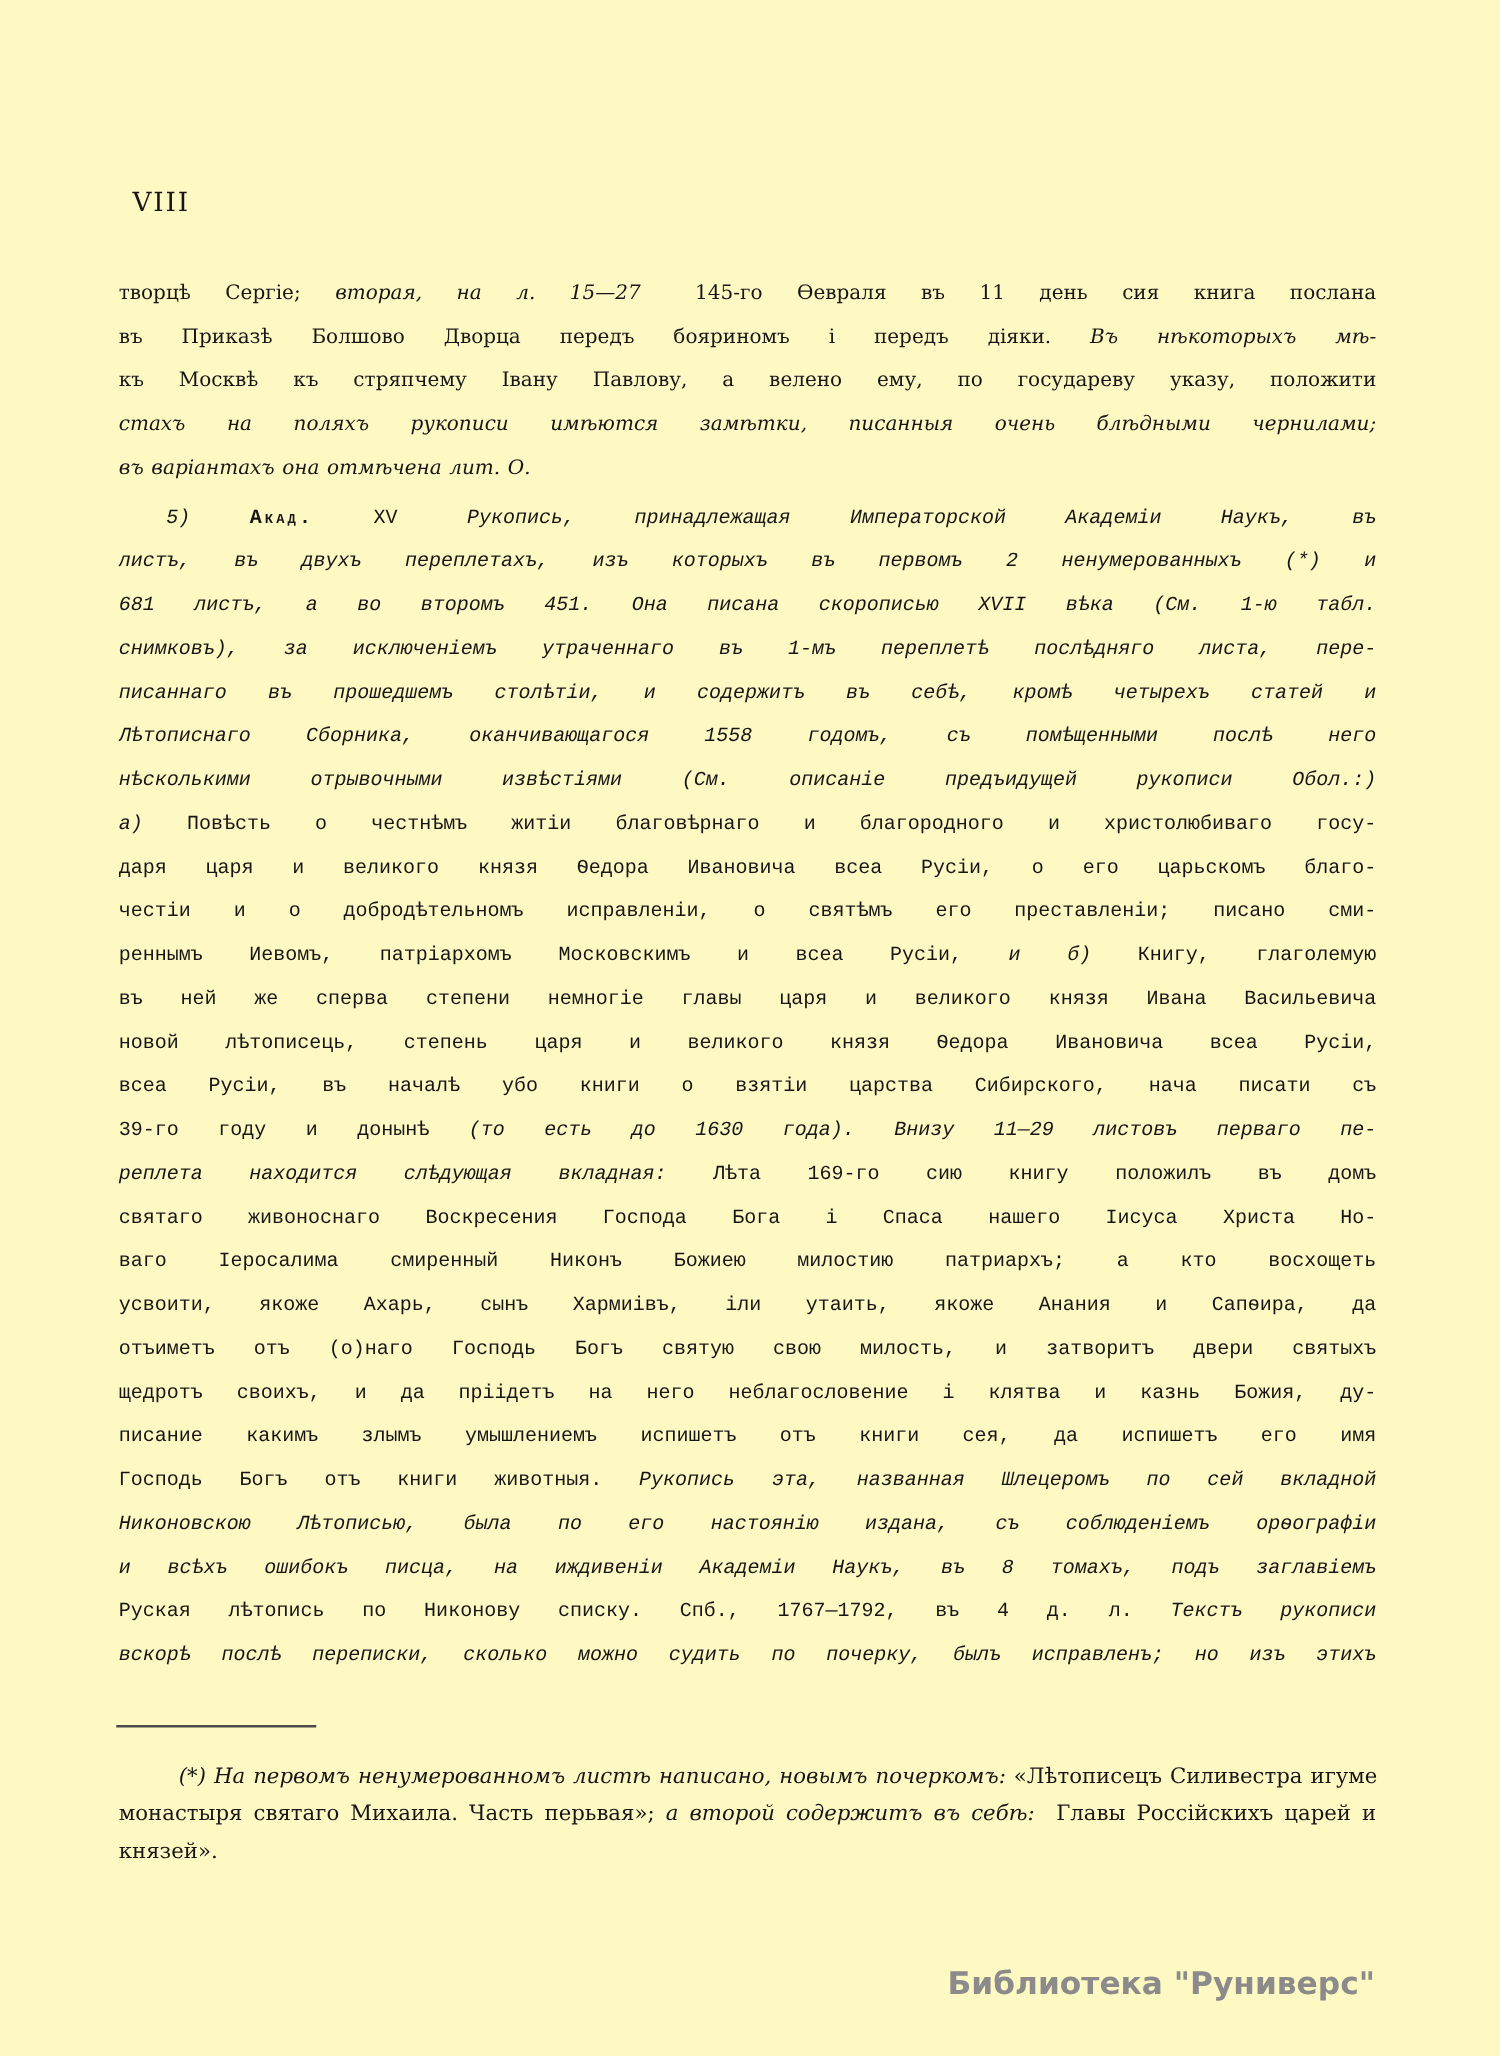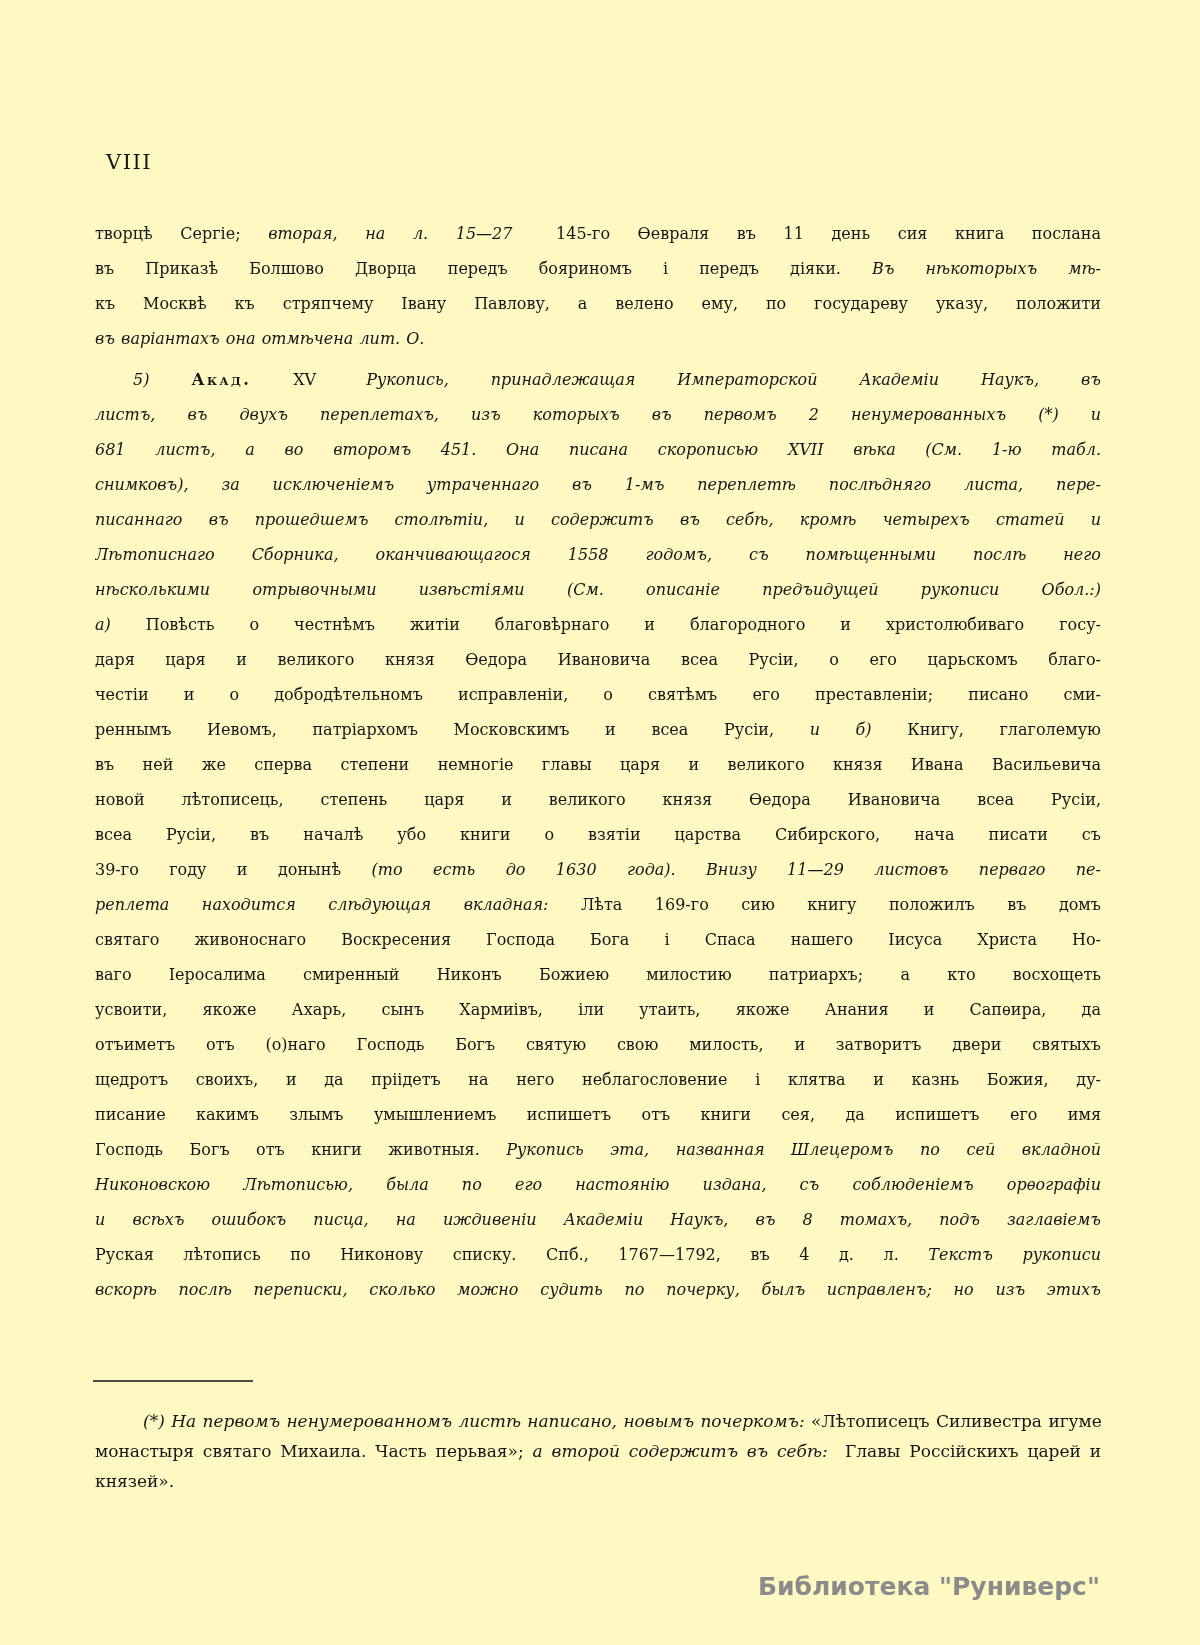--- a/index.html
+++ b/index.html
@@ -21,21 +21,21 @@
     font-weight: 500;
   }
   .body-text {
     position: absolute;
     left: 95px;
     top: 194px;
     width: 1006px;
     font-size: 16px;
     margin-top: 22px;
   }
-  .para + .para { margin-top: 6px; }
+  .para + .para { margin-top: 6px; font-family: Liberation Mono, monospace; }
   .line {
     height: 35px;
     line-height: 35px;
     text-align: justify;
     text-align-last: justify;
     white-space: nowrap;
     overflow: hidden;
     word-spacing: 1px;
   }
   .line.last { text-align-last: left; }
@@ -76,20 +76,21 @@
 </head>
 <body>
 
 <div class="page">
   <div class="page-num">VIII</div>
   <div class="body-text">
       <div class="para">
         <div class="line"><span class="seg-r">творцѣ Сергіе; </span><span class="seg-i">вторая, на л. 15—27</span><span class="seg-r">  145-го Ѳевраля въ 11 день сия книга послана</span></div>
         <div class="line"><span class="seg-r">въ Приказѣ Болшово Дворца передъ бояриномъ і передъ діяки. </span><span class="seg-i">Въ нѣкоторыхъ мѣ-</span></div>
         <div class="line"><span class="seg-r">къ Москвѣ къ стряпчему Івану Павлову, а велено ему, по государеву указу, положити</span></div>
+        <div class="line"><span class="seg-i">стахъ на поляхъ рукописи имѣются замѣтки, писанныя очень блѣдными чернилами;</span></div>
         <div class="line last"><span class="seg-i">въ варіантахъ она отмѣчена лит. О.</span></div>
       </div>
       <div class="para">
         <div class="line indent"><span class="seg-i">5) </span><span class="seg-sc">Акад.</span><span class="seg-r"> XV </span><span class="seg-i"> Рукопись, принадлежащая Императорской Академіи Наукъ, въ</span></div>
         <div class="line"><span class="seg-i">листъ, въ двухъ переплетахъ, изъ которыхъ въ первомъ 2 ненумерованныхъ (*) и</span></div>
         <div class="line"><span class="seg-i">681 листъ, а во второмъ 451. Она писана скорописью XVII вѣка (См. 1-ю табл.</span></div>
         <div class="line"><span class="seg-i">снимковъ), за исключеніемъ утраченнаго въ 1-мъ переплетѣ послѣдняго листа, пере-</span></div>
         <div class="line"><span class="seg-i">писаннаго въ прошедшемъ столѣтіи, и содержитъ въ себѣ, кромѣ четырехъ статей и</span></div>
         <div class="line"><span class="seg-i">Лѣтописнаго Сборника, оканчивающагося 1558 годомъ, съ помѣщенными послѣ него</span></div>
         <div class="line"><span class="seg-i">нѣсколькими отрывочными извѣстіями (См. описаніе предъидущей рукописи Обол.:)</span></div>

